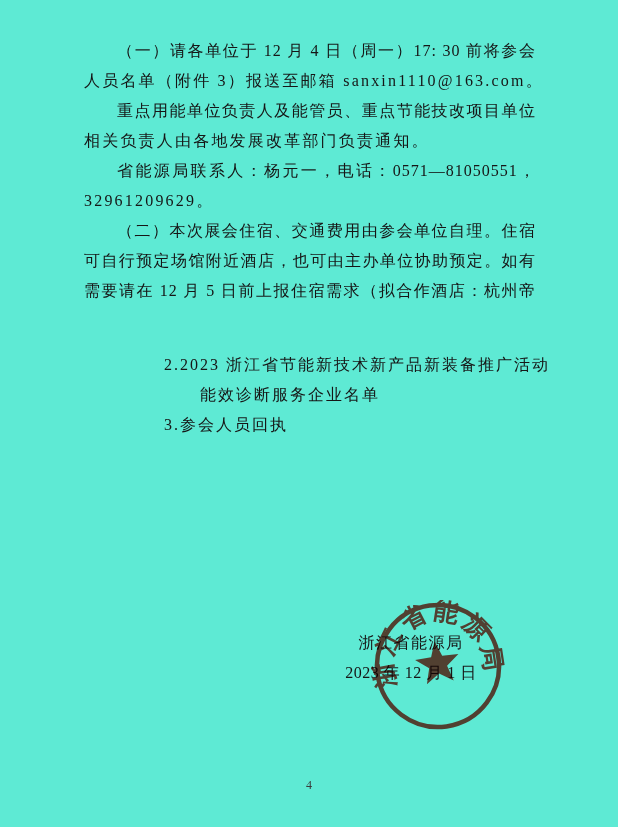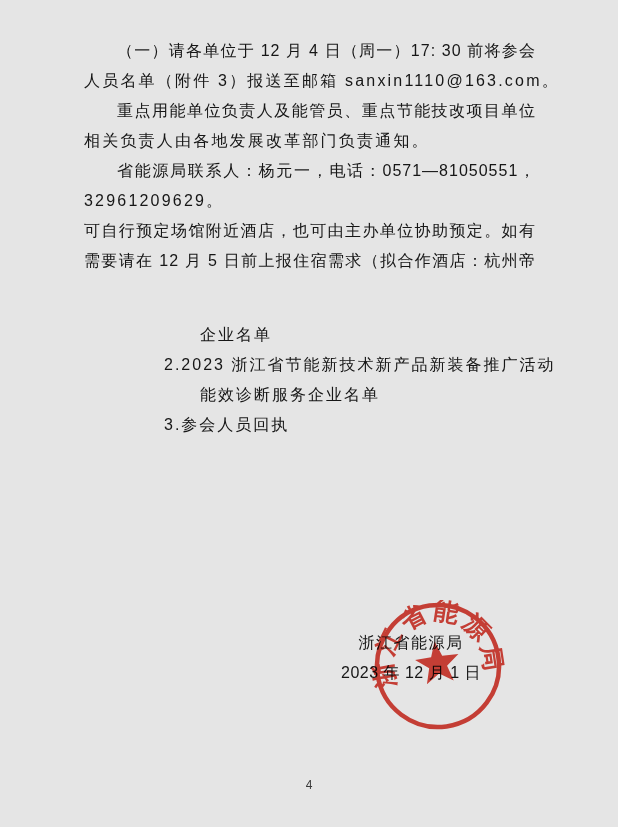--- a/index.html
+++ b/index.html
@@ -1,21 +1,21 @@
 <!DOCTYPE html>
 <html style="--seal-color: #d8352a;"><head>
 <meta charset="utf-8">
 <style>
   html, body { margin: 0; padding: 0; background: #ffffff; }
   .page {
     position: relative;
     width: 618px;
     height: 827px;
-    background: #e5e5e5;
-    font-family: Liberation Sans, sans-serif;
+    background: #5eead4;
+    font-family: Liberation Serif, serif;
     color: #161616;
     overflow: hidden;
   }
   .content {
     position: absolute;
     left: 84px;
     top: 36px;
     width: 452px;
     font-size: 16px;
     line-height: 30px;
@@ -80,26 +80,26 @@
 
 <div class="page">
 
   <div class="content">
     <div class="line indent fill">（一）请各单位于 12 月 4 日（周一）17: 30 前将参会</div>
     <div class="line">人员名单（附件 3）报送至邮箱 sanxin1110@163.com。</div>
     <div class="line indent fill">重点用能单位负责人及能管员、重点节能技改项目单位</div>
     <div class="line">相关负责人由各地发展改革部门负责通知。</div>
     <div class="line indent fill">省能源局联系人：杨元一，电话：0571—81050551，</div>
     <div class="line">32961209629。</div>
+    <div class="line indent fill">（二）本次展会住宿、交通费用由参会单位自理。住宿</div>
     <div class="line fill">可自行预定场馆附近酒店，也可由主办单位协助预定。如有</div>
     <div class="line fill">需要请在 12 月 5 日前上报住宿需求（拟合作酒店：杭州帝</div>
 
     <div class="spacer-1"></div>
 
-    <div class="att-line att-cont">企业名单</div>
     <div class="att-line att-item">2.2023 浙江省节能新技术新产品新装备推广活动</div>
     <div class="att-line att-cont">能效诊断服务企业名单</div>
     <div class="att-line att-item">3.参会人员回执</div>
   </div>
 
   <div class="signature">
     <div class="issuer">浙江省能源局</div>
     <div class="date">2023 年 12 月 1 日</div>
   </div>
 

